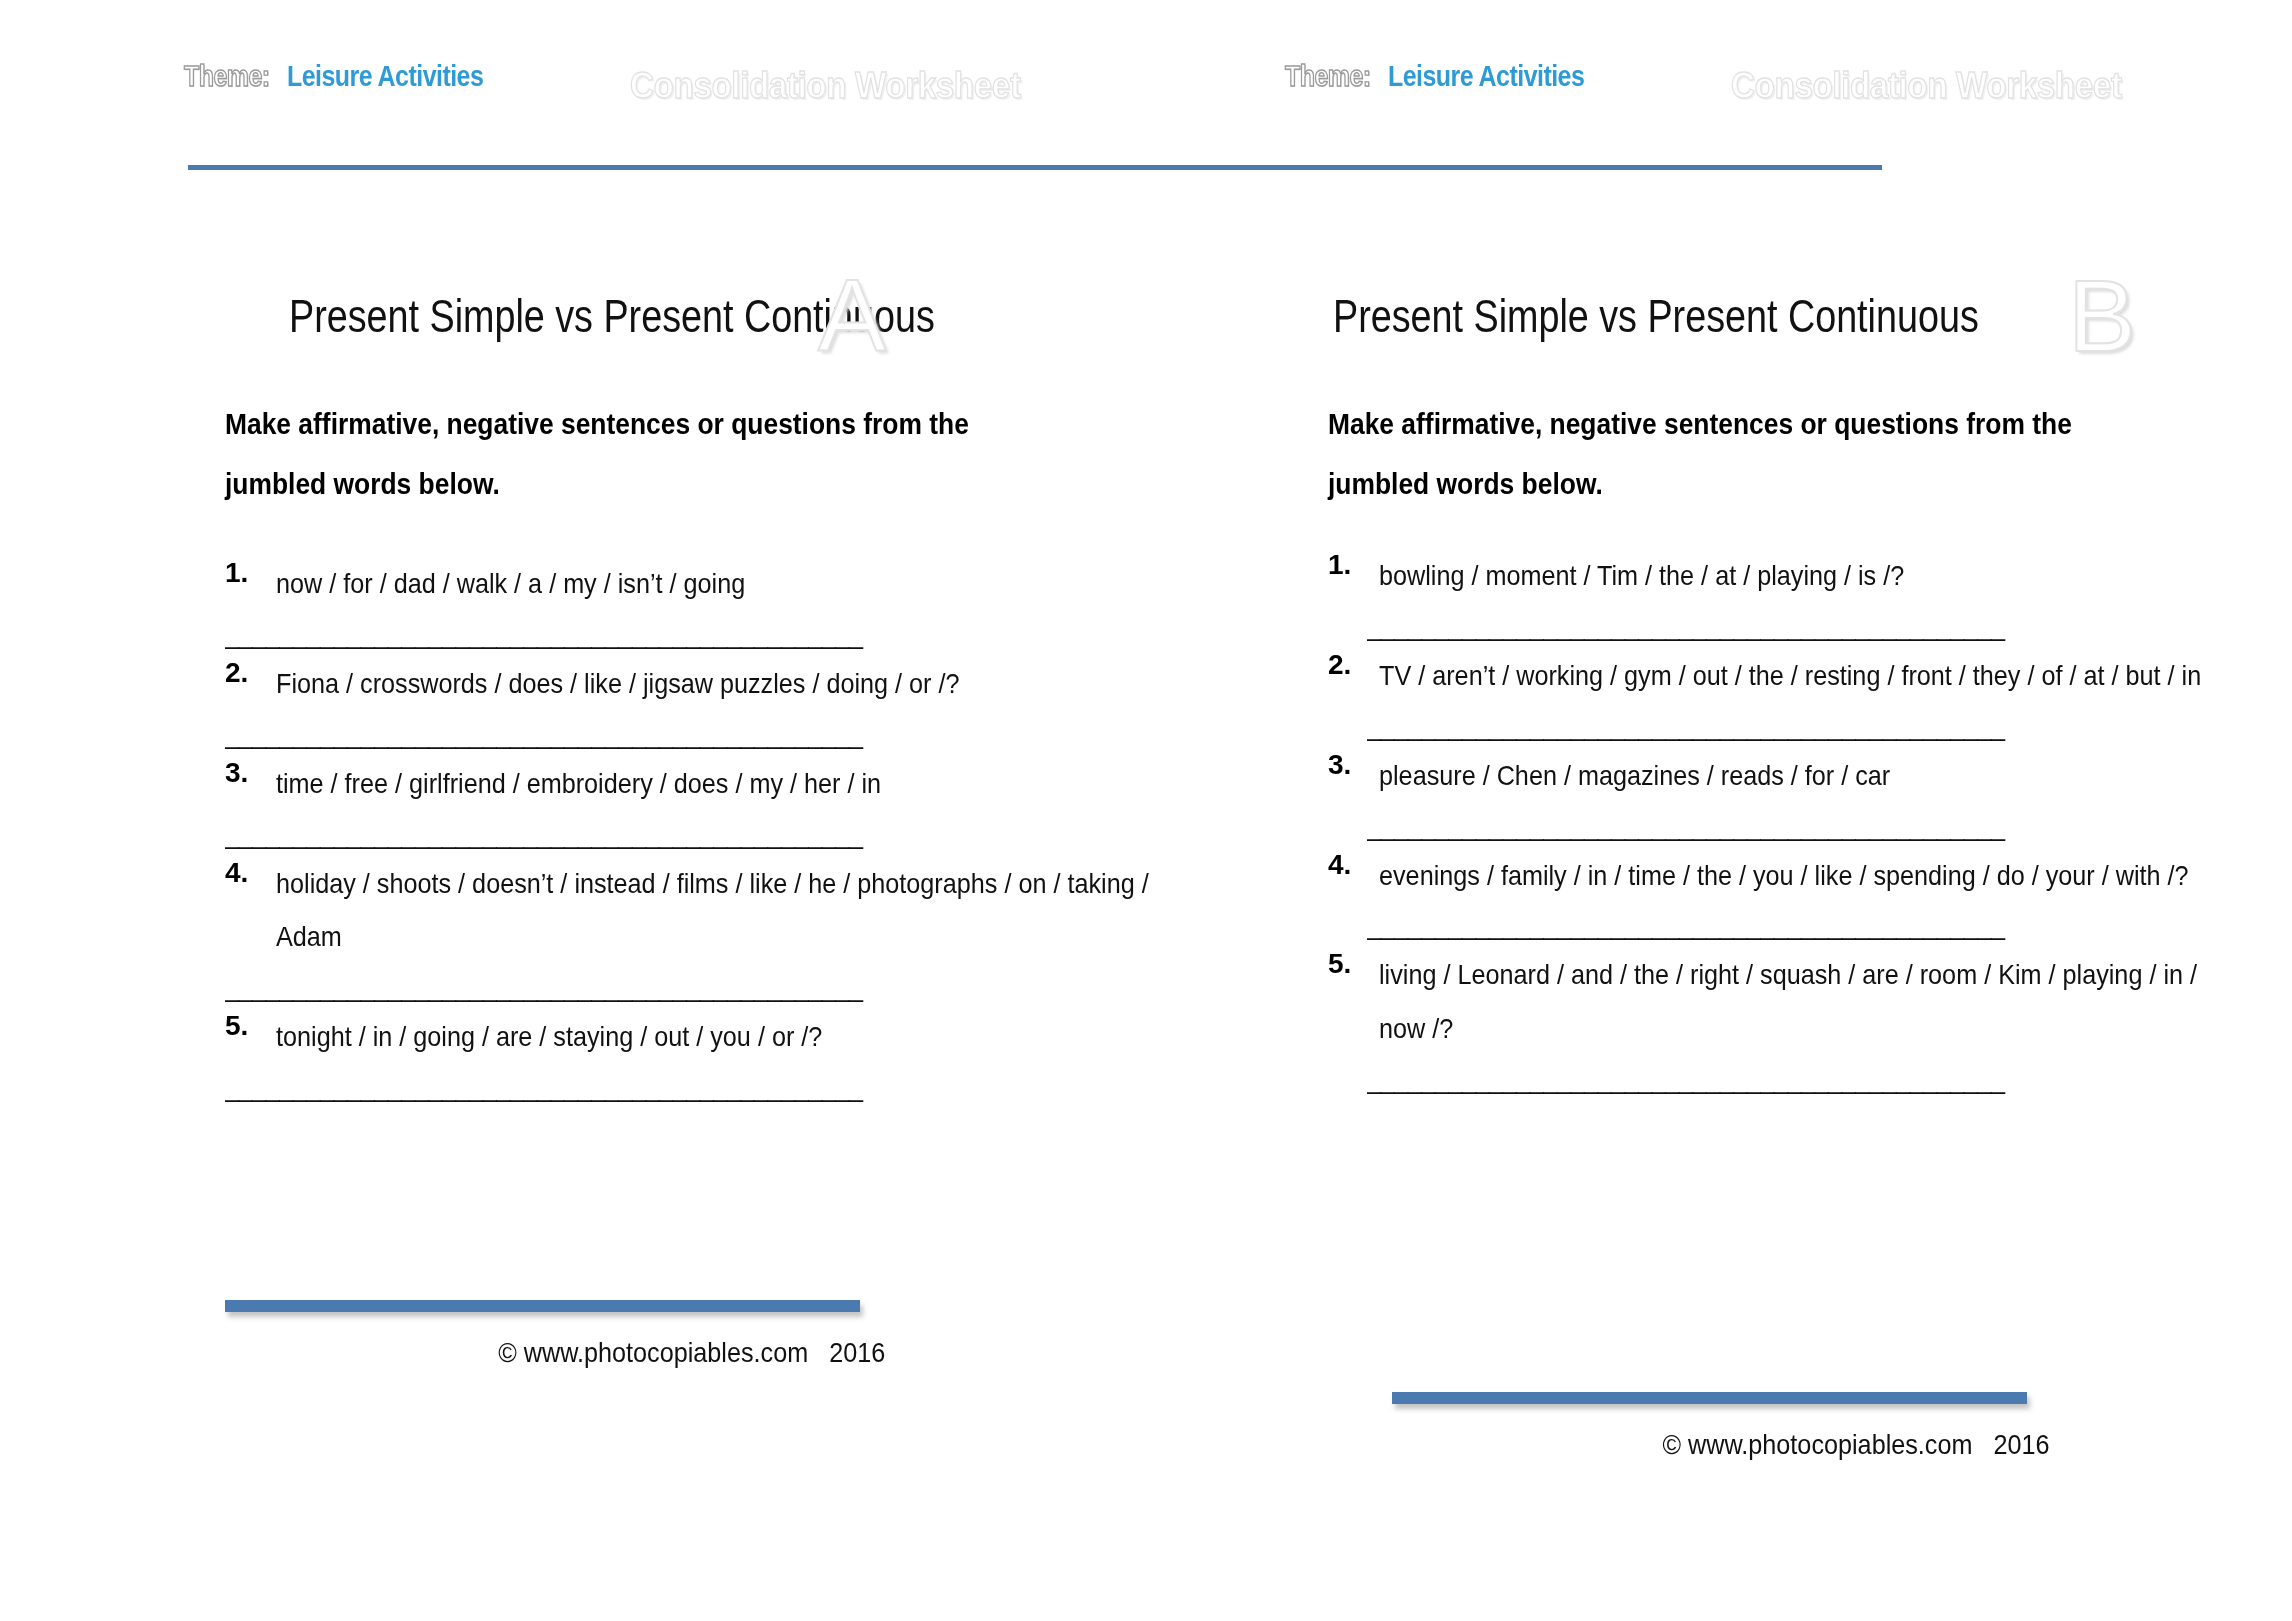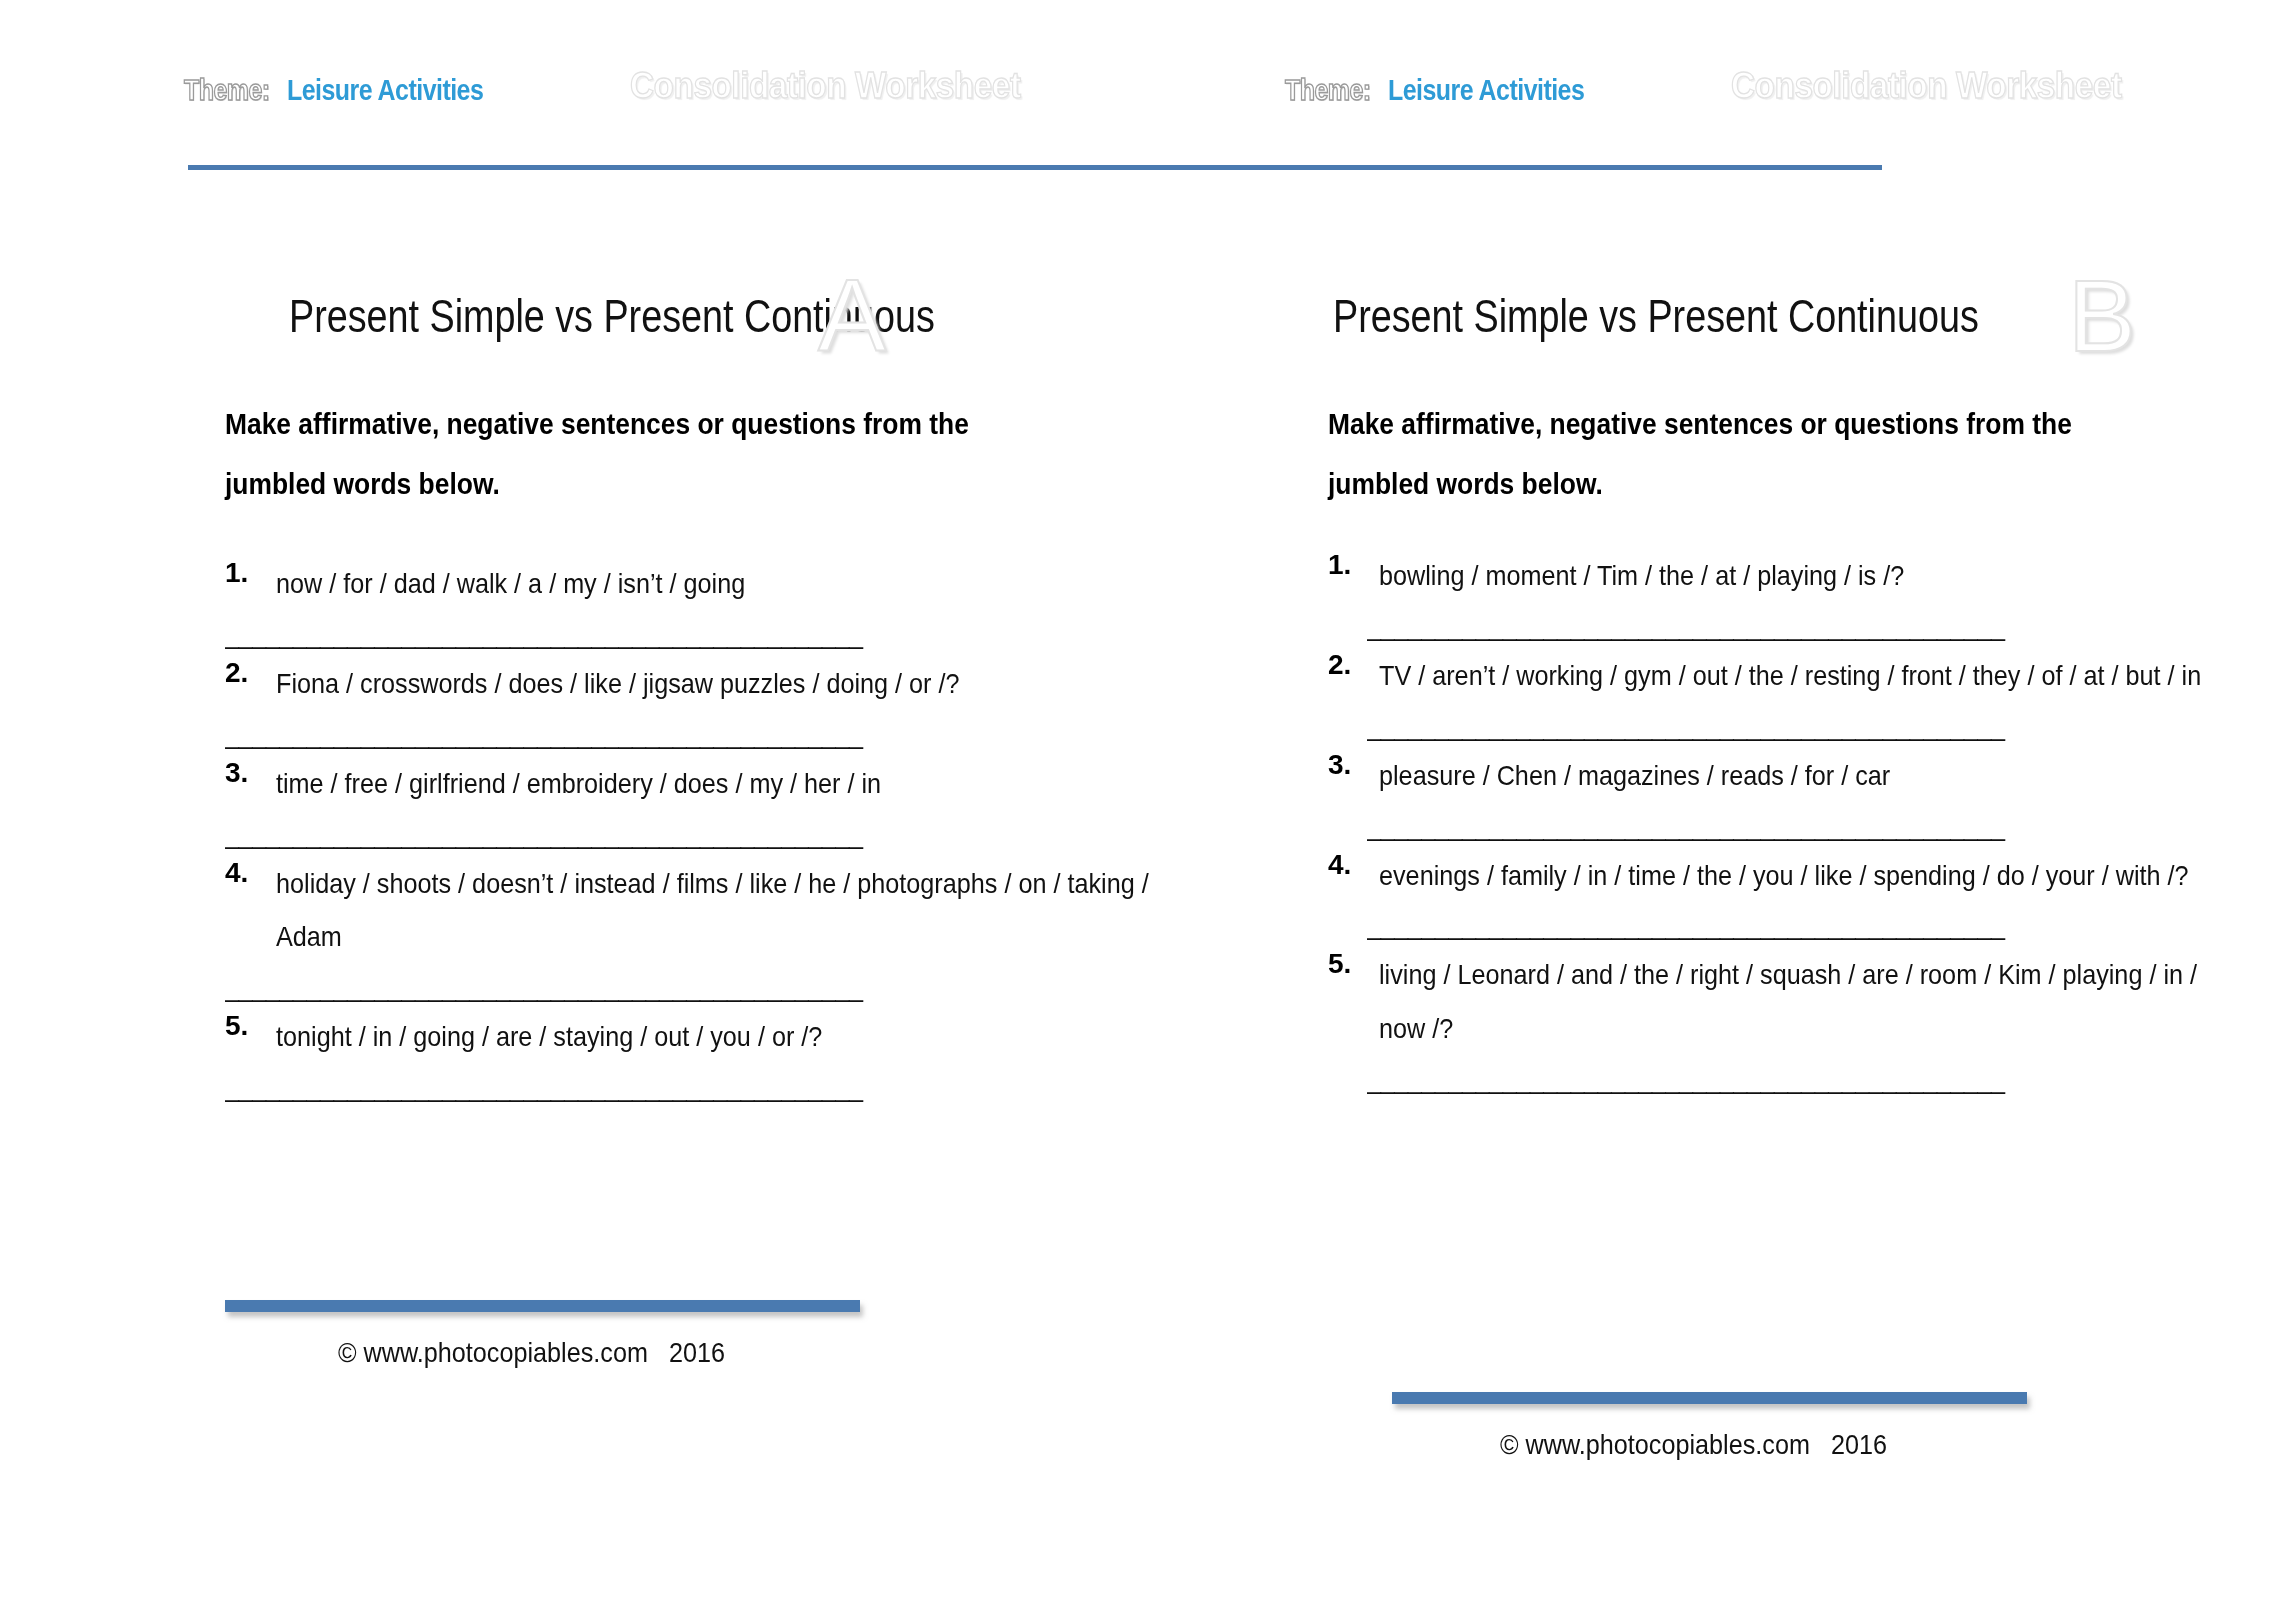--- a/index.html
+++ b/index.html
@@ -27,21 +27,21 @@
   .header-band {
     position: absolute;
     left: 184px;
     top: 57px;
     width: 1926px;
     height: 110px;
   }
 
   .hdr-group {
     position: absolute;
-    top: 17px;
+    top: 3px;
     display: flex;
     align-items: center;
     white-space: nowrap;
   }
   .hdr-group.left  { left: 0px; }
   .hdr-group.right { left: 1101px; }
 
   .theme-label {
     font-family: "Liberation Sans", sans-serif;
     font-size: 29px;
@@ -185,20 +185,21 @@
     line-height: 1.5;
     transform: scaleX(0.9);
     transform-origin: left top;
     width: 111%;
   }
   .column.right .answer-line { margin-left: 39px; }
 
   
   .footer {
     position: absolute;
+    text-align: center;
   }
   .footer.left  { left: 225px; top: 1300px; width: 882px; }
   .footer.right { left: 1392px; top: 1392px; width: 882px; }
 
   .footer-bar {
     height: 11.8px;
     background: #4a7ab0;
     box-shadow: 2.9px 4.9px 4.9px rgba(150,150,150,0.55);
   }
   .footer.left  .footer-bar { width: 635px; margin-left: 0px; }

